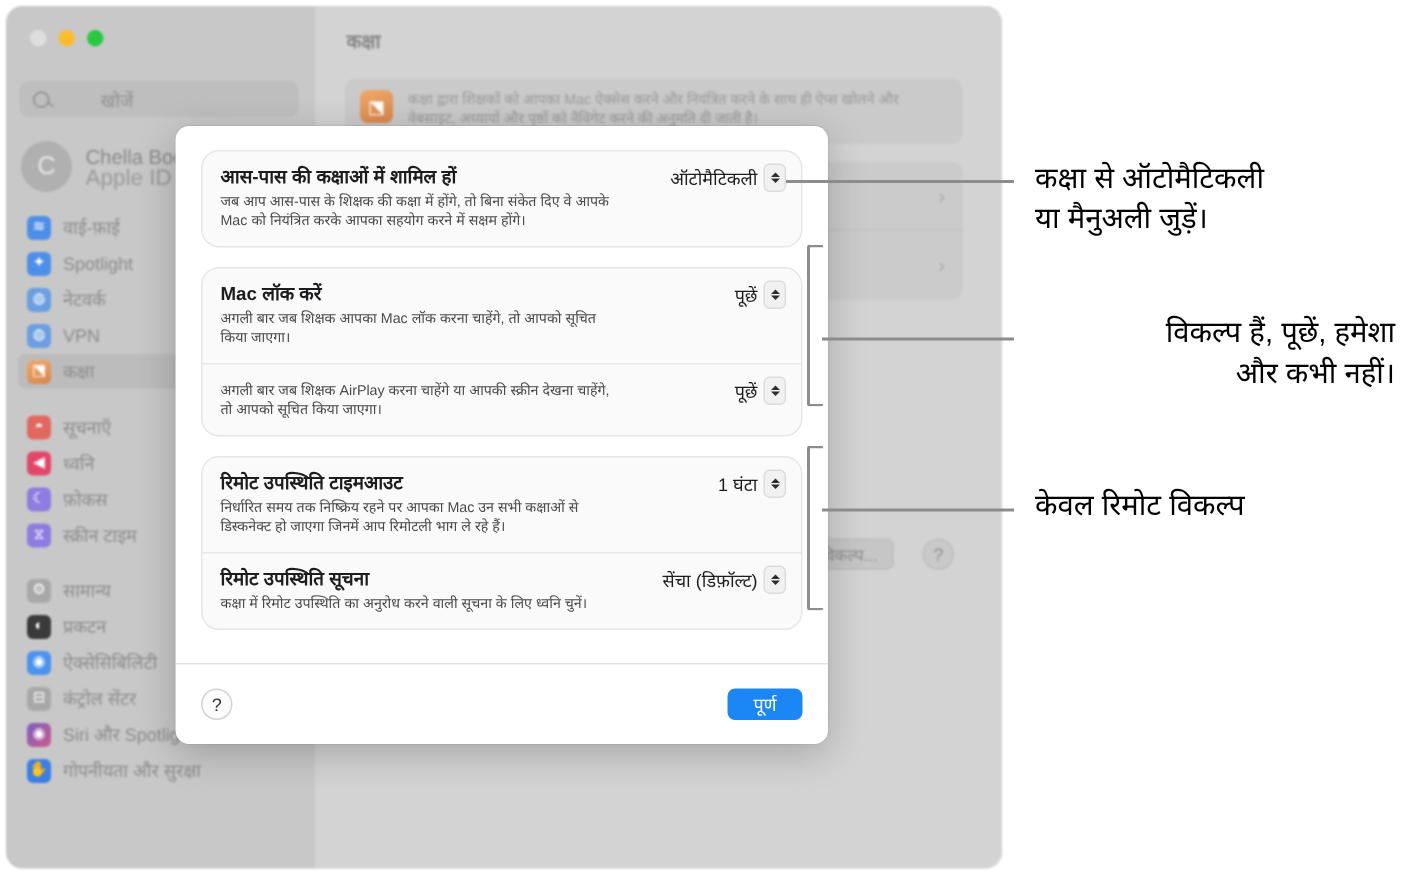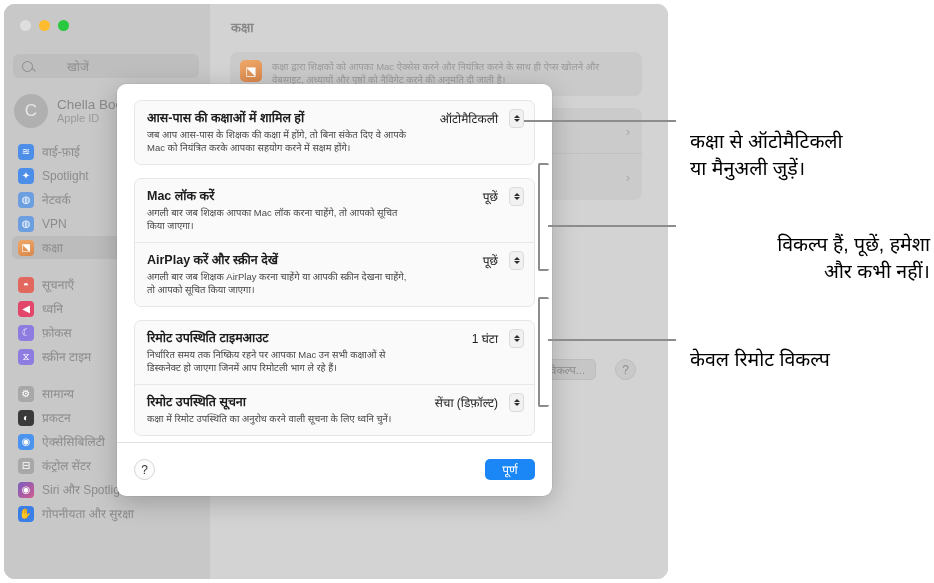--- a/index.html
+++ b/index.html
@@ -51,21 +51,21 @@
   .account-row {
     position: absolute; left: 10px; top: 86px; width: 186px; height: 42px;
     display: flex; align-items: center; gap: 9px; border-radius: 6px;
   }
   .avatar {
     width: 34px; height: 34px; border-radius: 50%; background: #b0b0b0;
     color: #e6e6e6; font-size: 17px; display: flex; align-items: center;
     justify-content: center;
   }
   .acct-name { font-size: 13.5px; color: #8a8a8a; line-height: 15px; white-space: nowrap;}
-  .acct-sub  { font-size: 11px; color: #9a9a9a; line-height: 13px; }
+  .acct-sub  { font-size: 15px; color: #9a9a9a; line-height: 13px; }
 
   .nav { position: absolute; left: 8px; top: 136px; width: 190px; }
   .nav-item {
     display: flex; align-items: center; gap: 8px;
     height: 23px; padding: 0 6px; border-radius: 5px; margin-bottom: 1px;
   }
   .nav-item.selected { background: #bcbcbc; }
   .nav-label { font-size: 12px; color: #8c8c8c; white-space: nowrap; text-align: right; }
   .nav-gap { height: 13px; }
   .ico {
@@ -122,36 +122,36 @@
 
   
   .sheet {
     position: absolute; left: 117px; top: 84px; width: 435px; height: 412px;
     background: #ffffff; border-radius: 9px;
     box-shadow: 0 6px 26px rgba(0,0,0,.22), 0 0 0 0.5px rgba(0,0,0,.08);
     overflow: hidden;
   }
   .sheet-body { padding: 16px 17px 0 17px; }
   .group {
-    background: #fafafa; border: 0.5px solid #e6e6e6; border-radius: 7px;
+    background: #fafafa; border: 0.5px solid #e6e6e6; border-radius: 12px;
     overflow: hidden; margin-bottom: 13px;
   }
   .opt-row { padding: 9px 12px 10px 12px; position: relative; }
   .opt-row + .opt-row { border-top: 0.5px solid #e8e8e8; }
   .opt-title {
     font-size: 12.5px; font-weight: bold; color: #1d1d1f; line-height: 16px;
     padding-right: 120px;
   }
   .opt-sub {
     font-size: 9.5px; color: #4a4a4a; line-height: 13px; margin-top: 2px;
     padding-right: 110px;
   }
   .popup {
     position: absolute; right: 10px; top: 8px;
-    display: flex; align-items: center; gap: 11px;
+    display: flex; align-items: center; gap: 4px;
   }
   .popup-val { font-size: 12px; color: #1d1d1f; white-space: nowrap; }
   .stepper {
     width: 15px; height: 19px; border-radius: 4px; background: #f1f1f1;
     border: 0.5px solid #dcdcdc;
     display: flex; flex-direction: column; align-items: center; justify-content: center;
     gap: 1px;
   }
   .stepper .up, .stepper .dn {
     width: 0; height: 0; border-left: 3.2px solid transparent; border-right: 3.2px solid transparent;
@@ -173,21 +173,20 @@
   .done-btn {
     min-width: 50px; height: 21px; padding: 0 13px; border-radius: 5px;
     background: #1b87f7; color: #fff; font-size: 12px;
     display: flex; align-items: center; justify-content: center;
   }
 
   
   .callout-txt {
     position: absolute; font-size: 19.5px; color: #000; line-height: 27px;
     white-space: pre-line;
-    margin-top: 22px;
   }
   .lead { position: absolute; background: #8c8c8c; height: 2px; }
   .bracket {
     position: absolute; border: 2px solid #8c8c8c; border-right: none;
     border-radius: 2px; width: 11px;
   }
 </style>
 </head>
 <body>
 
@@ -333,21 +332,20 @@
           <div class="opt-sub">अगली बार जब शिक्षक आपका Mac लॉक करना चाहेंगे, तो आपको सूचित किया जाएगा।</div>
           <div class="popup">
             <span class="popup-val">पूछें</span>
             <span class="stepper">
                 <i class="up"></i>
                 <i class="dn"></i>
               </span>
           </div>
         </div>
         <div class="opt-row">
-          <div class="opt-title">AirPlay करें और स्क्रीन देखें</div>
           <div class="opt-sub">अगली बार जब शिक्षक AirPlay करना चाहेंगे या आपकी स्क्रीन देखना चाहेंगे, तो आपको सूचित किया जाएगा।</div>
           <div class="popup">
             <span class="popup-val">पूछें</span>
             <span class="stepper">
                 <i class="up"></i>
                 <i class="dn"></i>
               </span>
           </div>
         </div>
       </div>

